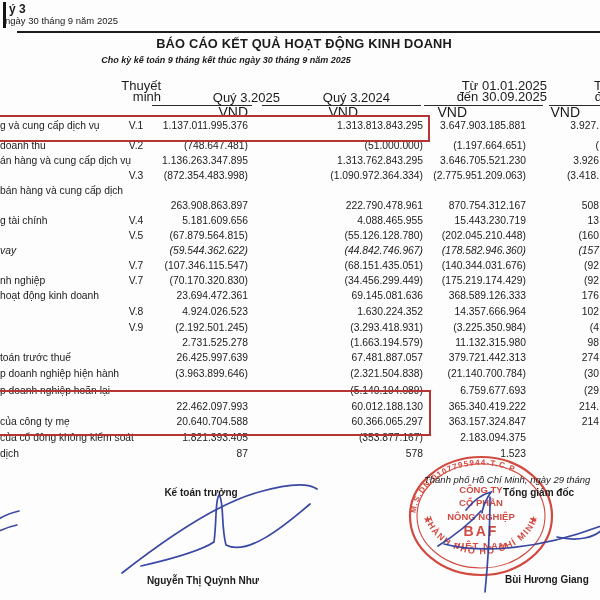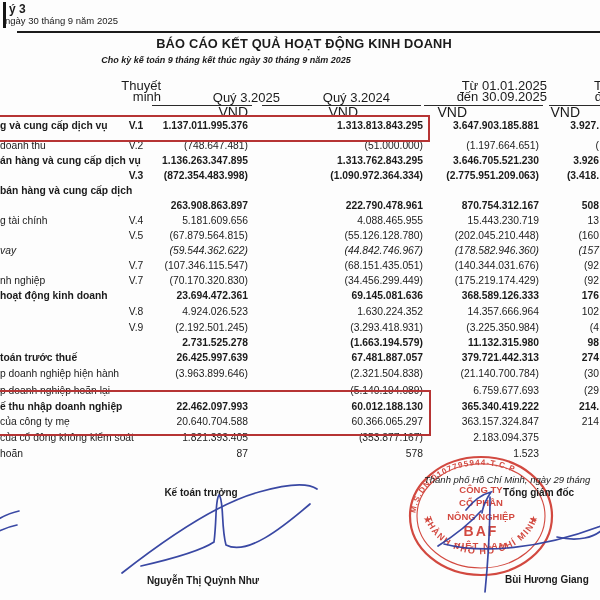--- a/index.html
+++ b/index.html
@@ -2,21 +2,21 @@
 <html><head>
 <meta charset="utf-8">
 <style>
   html,body{margin:0;padding:0}
   body{
     width:600px;height:600px;overflow:hidden;position:relative;
     background:#fdfdfd;color:var(--text,#1b1b1b);
     font-family:"Liberation Sans", sans-serif;
   }
   .abs{position:absolute}
-  .b{font-weight:bold}
+  .b{font-weight:normal}
   .i{font-style:italic}
   
   .corner-bar{left:3px;top:2px;width:3px;height:26px;background:#141414}
   .corner-l1{left:9px;top:2px;font-size:12px;font-weight:bold}
   .corner-l2{left:5px;top:15px;font-size:9.5px}
   .corner-rule{left:17px;top:31px;width:583px;height:2px;background:#1c1c1c}
   
   .title{left:0;top:36px;width:452px;text-align:right;font-size:12.8px;font-weight:bold;letter-spacing:.2px}
   .subtitle{left:0;top:55px;width:452px;text-align:center;font-size:9px;font-weight:bold;font-style:italic}
   
@@ -29,21 +29,21 @@
   .hl{top:105px;height:1px;background:#2a2a2a}
   .vnd{top:104px;font-size:14px;font-weight:normal}
   
   .tbody{left:0;top:114px;right:0}
   .row{position:relative;height:15px;line-height:15px}
   .row span{position:absolute;white-space:nowrap;font-size:10.3px}
   .row .lbl{left:0}
   .row .note{left:118px;width:36px;text-align:center}
   .row .c1{right:352px}
   .row .c2{right:177px}
-  .row .c3{right:61px}
+  .row .c3{right:74px}
   .row .c4{right:1px}
   
   .hbox{border:2px solid var(--accent-red,#b63434);z-index:4}
   .hbox1{left:-8px;top:115px;width:434px;height:23px}
   .hbox2{left:-8px;top:390px;width:435px;height:42px}
   
   .dateline{left:424px;top:474px;font-size:9.5px;font-style:italic;z-index:6;white-space:nowrap;color:#222}
   .sig-title{font-size:10px;font-weight:bold;z-index:6}
   .sig-title-left{left:151px;top:487px;width:100px;text-align:center}
   .sig-title-right{left:503px;top:487px;width:90px}
@@ -208,41 +208,40 @@
       <span class="c4">(30</span>
     </div>
     <div class="row" style="height: 17px; line-height: 17px;">
       <span class="lbl">p doanh nghiệp hoãn lại</span>
       <span class="c1">-</span>
       <span class="c2">(5.140.194.089)</span>
       <span class="c3">6.759.677.693</span>
       <span class="c4">(29</span>
     </div>
     <div class="row b">
-      <span class="lbl">ế thu nhập doanh nghiệp</span>
       <span class="c1">22.462.097.993</span>
       <span class="c2">60.012.188.130</span>
       <span class="c3">365.340.419.222</span>
       <span class="c4">214.</span>
     </div>
     <div class="row">
       <span class="lbl">của công ty mẹ</span>
       <span class="c1">20.640.704.588</span>
       <span class="c2">60.366.065.297</span>
       <span class="c3">363.157.324.847</span>
       <span class="c4">214</span>
     </div>
     <div class="row" style="height: 17px; line-height: 17px;">
       <span class="lbl">của cổ đông không kiểm soát</span>
       <span class="c1">1.821.393.405</span>
       <span class="c2">(353.877.167)</span>
       <span class="c3">2.183.094.375</span>
     </div>
     <div class="row">
-      <span class="lbl">hoãn</span>
+      <span class="lbl">dịch</span>
       <span class="c1">87</span>
       <span class="c2">578</span>
       <span class="c3">1.523</span>
     </div>
   </div>
 
 <div class="abs hbox hbox1"></div>
 <div class="abs hbox hbox2"></div>
 
 <div class="abs dateline">Thành phố Hồ Chí Minh, ngày 29 tháng</div>

